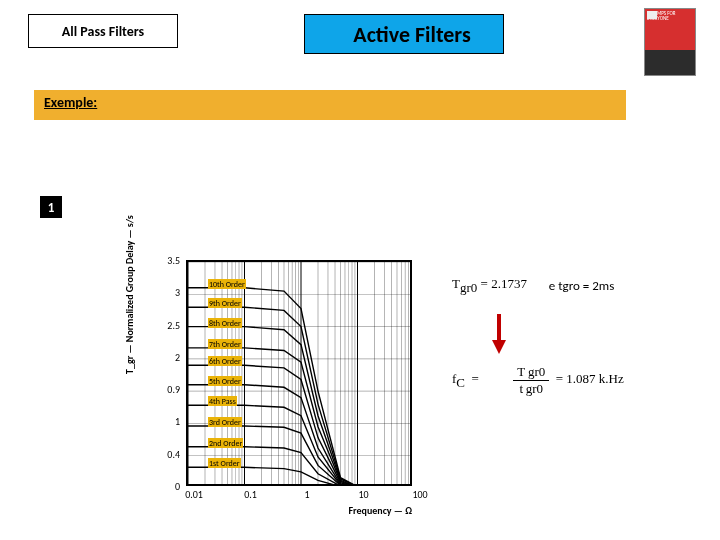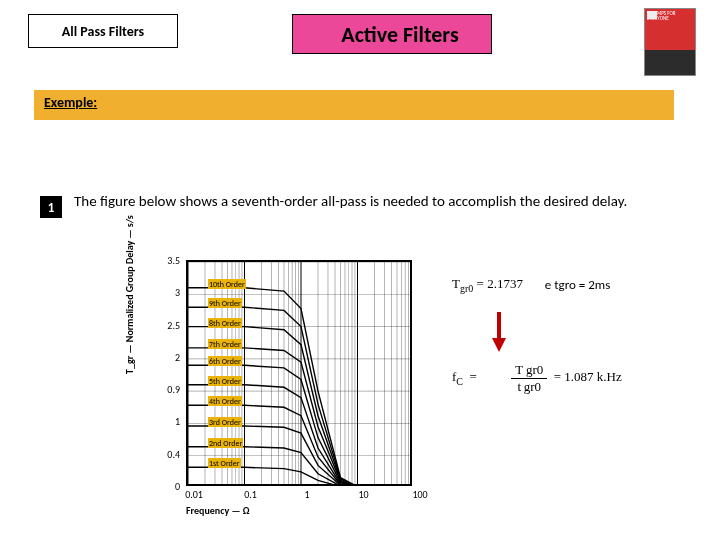--- a/index.html
+++ b/index.html
@@ -10,21 +10,21 @@
     background: #fff;
     font-family: Calibri, Arial, sans-serif;
     position: relative;
     color: #000;
   }
   .header-row {
     position: absolute;
     left: 28px; top: 14px; right: 24px;
     display: flex;
     align-items: flex-start;
-    gap: 4px;
+    gap: 16px;
   }
   .page-subtitle-box {
     width: 150px;
     height: 34px;
     border: 1px solid #000;
     display: flex;
     align-items: center;
     justify-content: center;
     font-size: 14px;
     font-weight: 700;
@@ -33,41 +33,41 @@
   .page-title-box {
     margin-left: 110px;
     width: 200px;
     height: 40px;
     border: 1px solid #000;
     display: flex;
     align-items: center;
     justify-content: center;
     font-size: 22px;
     font-weight: 700;
-    background: #ec4899;
+    background: #0ea5e9;
     padding-left: 16px;
   }
   .book-thumb {
     position: absolute;
     right: 24px;
     top: 8px;
     width: 52px;
     height: 68px;
     background: linear-gradient(#d62f2f 0 62%, #2c2c2c 62% 100%);
     border: 1px solid #888;
     font-size: 5px;
     color: #fff;
     padding: 2px;
     line-height: 1.05;
   }
   .book-thumb .tag { position:absolute; top:2px; left:2px; width:10px; height:8px; background:#eee; }
   .example-box {
     position: absolute;
     left: 34px; top: 90px;
-    width: 640px;
+    width: 592px;
     background: #f0af2e;
     padding: 4px 10px 8px 10px;
     font-size: 14px;
     line-height: 1.25;
   }
   .example-box .lbl {
     font-weight: 700;
     text-decoration: underline;
   }
   .step-row {
@@ -118,42 +118,42 @@
     position:absolute;
     left:-4px; top:120px;
     transform: rotate(-90deg) translate(0,-100%);
     transform-origin: left top;
     font-size:10px; font-weight:700; white-space:nowrap;
   }
   .x-ticks { position:absolute; left:46px; top:234px; width:226px; font-size:10px; }
   .x-ticks div { position:absolute; transform:translateX(-50%);margin-left:8px; }
   .x-label {
     position:absolute; left:46px; top:250px; width:226px;
-    text-align:left; font-size:10px; font-weight:700;
+    text-align:right; font-size:10px; font-weight:700;
   }
   .order-label {
     position:absolute; font-size:8px; background:#eab308; padding:0 1px;
     white-space:nowrap;
   }
   
   .eqs {
     position: absolute;
     left: 452px; top: 276px;
     width: 240px;
     font-size: 13px;
   }
   .eqs .row { margin-bottom: 18px; display:flex; align-items:center; gap:8px; }
   .eq-img {
     font-family: "Times New Roman", serif;
     font-size: 13px;
   }
   .frac { display:inline-block; text-align:center; vertical-align:middle;margin-left:28px; }
   .frac .num { display:block; border-bottom:1px solid #000; padding:0 4px; }
   .frac .den { display:block; padding:0 4px; }
-  .sub { font-size:10px; vertical-align:sub; }
+  .sub { font-size:13px; vertical-align:sub; }
   .arrow {
     width: 14px; height: 40px;
     position: relative;
     margin: 4px 0 10px 40px;
   }
   .arrow .shaft { position:absolute; left:5px; top:0; width:4px; height:28px; background:#c00000; }
   .arrow .head {
     position:absolute; left:0; top:26px;
     width:0; height:0;
     border-left:7px solid transparent;
@@ -174,21 +174,20 @@
   <div class="tag"></div>
   <span>OP AMPS FOR EVERYONE</span>
 </div>
 
 <div class="example-box">
   <span class="lbl">Exemple:</span><br>
 </div>
 
 <div class="step-row">
   <div class="step-badge">1</div>
-  <div class="step-text">The figure below shows a seventh-order all-pass is needed to accomplish the desired delay.</div>
 </div>
 
 <div class="chart-wrap">
   <div class="chart">
     <div class="y-label">T_gr — Normalized Group Delay — s/s</div>
     <div class="y-ticks" id="yticks">
         <div style="top: 232px;">0</div>
         <div style="top: 199.714px;">0.4</div>
         <div style="top: 167.429px;">1</div>
         <div style="top: 135.143px;">0.9</div>
@@ -252,21 +251,21 @@
           <path d="M 0.0 103.3 L 56.5 103.3 L 96.0 105.9 L 113.0 117.5 L 130.0 175.6 L 152.5 220.8 L 169.5 225.4 L 226.0 226.0" fill="none" stroke="#000" stroke-width="1.4"></path>
           <path d="M 0.0 85.9 L 56.5 85.9 L 96.0 88.5 L 113.0 100.1 L 130.0 164.7 L 152.5 219.5 L 169.5 225.4 L 226.0 226.0" fill="none" stroke="#000" stroke-width="1.4"></path>
           <path d="M 0.0 64.6 L 56.5 64.6 L 96.0 67.8 L 113.0 82.7 L 130.0 153.7 L 152.5 218.3 L 169.5 225.4 L 226.0 226.0" fill="none" stroke="#000" stroke-width="1.4"></path>
           <path d="M 0.0 45.2 L 56.5 45.2 L 96.0 48.4 L 113.0 64.6 L 130.0 142.1 L 152.5 217.0 L 169.5 224.7 L 226.0 226.0" fill="none" stroke="#000" stroke-width="1.4"></path>
           <path d="M 0.0 25.8 L 56.5 25.8 L 96.0 29.1 L 113.0 46.5 L 130.0 129.1 L 152.5 215.7 L 169.5 224.7 L 226.0 226.0" fill="none" stroke="#000" stroke-width="1.4"></path>
         </svg>
       <div id="orderlabels">
           <div class="order-label" style="left: 20px; top: 196.337px;">1st Order</div>
           <div class="order-label" style="left: 20px; top: 175.674px;">2nd Order</div>
           <div class="order-label" style="left: 20px; top: 155.011px;">3rd Order</div>
-          <div class="order-label" style="left: 20px; top: 134.349px;">4th Order</div>
+          <div class="order-label" style="left: 20px; top: 134.349px;">4th Pass</div>
           <div class="order-label" style="left: 20px; top: 113.686px;">5th Order</div>
           <div class="order-label" style="left: 20px; top: 94.3143px;">6th Order</div>
           <div class="order-label" style="left: 20px; top: 76.88px;">7th Order</div>
           <div class="order-label" style="left: 20px; top: 55.5714px;">8th Order</div>
           <div class="order-label" style="left: 20px; top: 36.2px;">9th Order</div>
           <div class="order-label" style="left: 20px; top: 16.8286px;">10th Order</div>
         </div>
     </div>
     <div class="x-ticks" id="xticks">
         <div style="left: 0px;">0.01</div>

